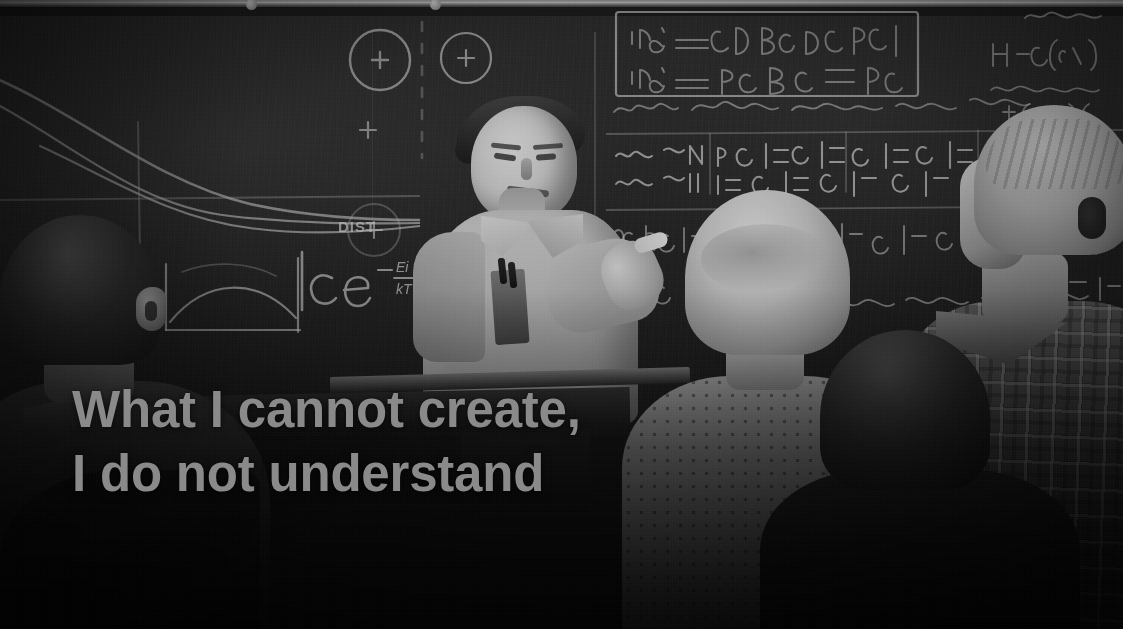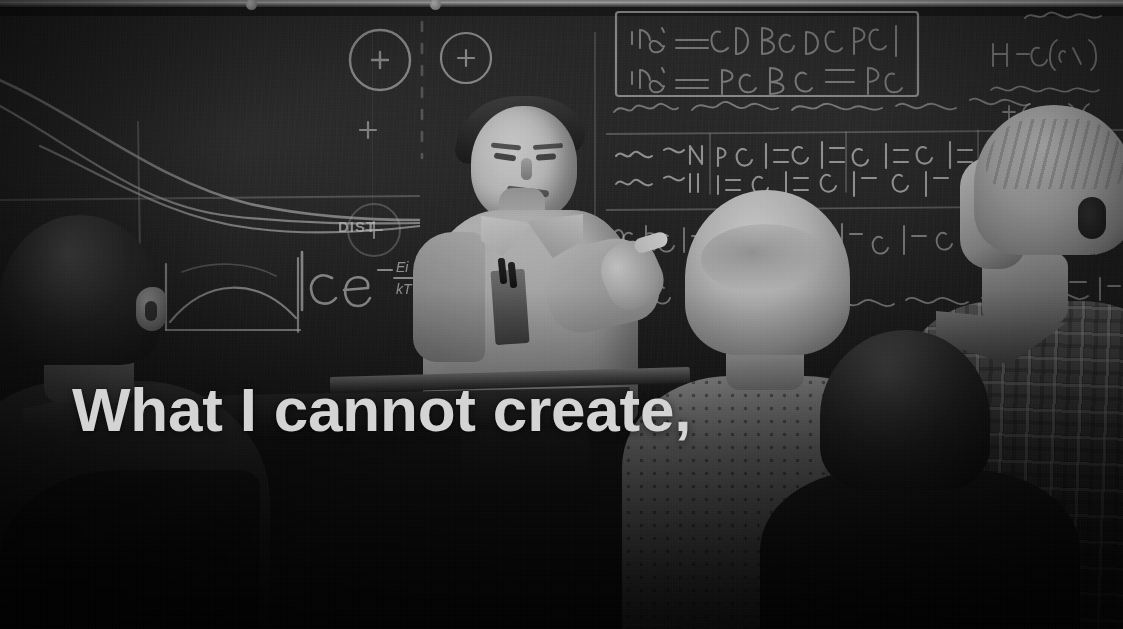--- a/index.html
+++ b/index.html
@@ -211,21 +211,21 @@
   .tone-grain{
     opacity:.22;
     background-image:
       repeating-linear-gradient(0deg, rgba(255,255,255,.05) 0 1px, rgba(0,0,0,.05) 1px 2px),
       repeating-linear-gradient(90deg, rgba(255,255,255,.035) 0 1px, rgba(0,0,0,.035) 1px 3px);
   }
 
   
   .quote-block{position:absolute;left:72px;top:378px;width:760px;z-index:40;}
   .quote-line{
-    color:#86efac;font-weight:700;font-size:62px;line-height:64px;
+    color:#0ea5e9;font-weight:700;font-size:51px;line-height:64px;
     letter-spacing:-.2px;white-space:nowrap;
     text-shadow:0 2px 10px rgba(0,0,0,.55), 0 0 2px rgba(0,0,0,.4);
   }
   .attribution{
     margin-top:19px;color:#ffffff;font-weight:700;font-size:26px;line-height:30px;
     letter-spacing:.1px;white-space:nowrap;
     text-shadow:0 2px 8px rgba(0,0,0,.6);
   }
 </style>
 </head>
@@ -481,15 +481,16 @@
 
     <div class="tone tone-contrast"></div>
     <div class="tone tone-vignette"></div>
     <div class="tone tone-bottom"></div>
     <div class="tone tone-left"></div>
     <div class="tone tone-grain"></div>
   </div>
 
   <div class="quote-block">
     <div class="quote-line">What I cannot create,</div>
+    <div class="quote-line">I do not understand</div>
   </div>
 
 </div>
 
 </body></html>

